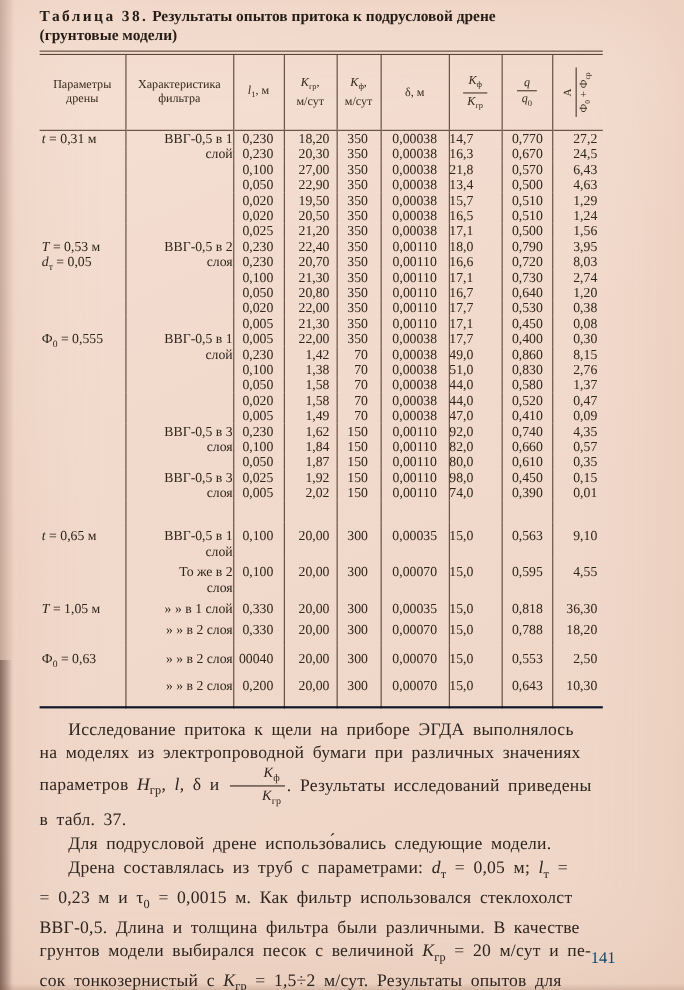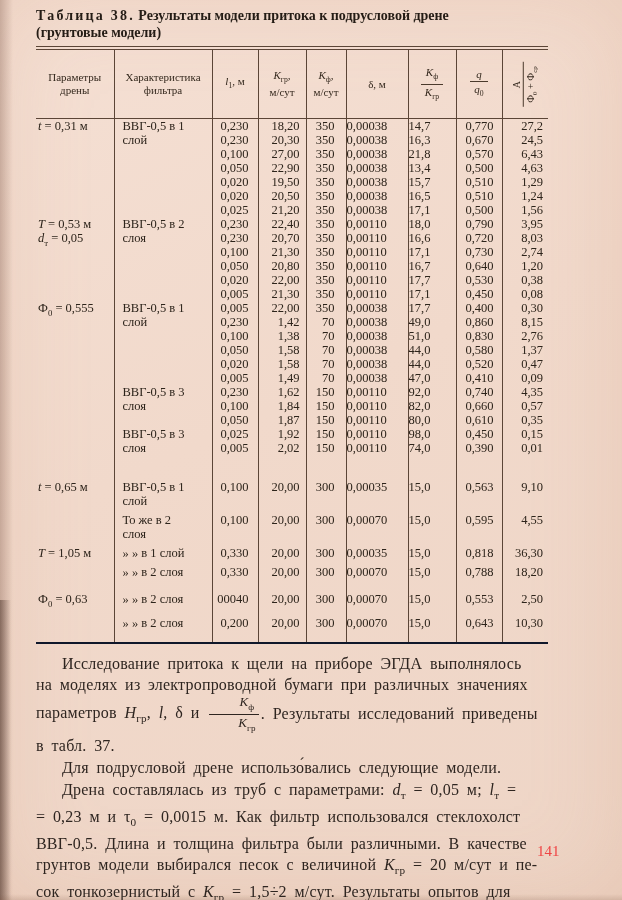--- a/index.html
+++ b/index.html
@@ -26,26 +26,26 @@
 
   
   .toprule{width:512px;height:2px;border-top:1px solid #5b4537;border-bottom:1px solid #5b4537;}
   table{border-collapse:collapse;table-layout:fixed;width:512px;border-bottom:2px solid #0f172a;}
   th,td{border-left:1px solid #5b4537;font-weight:normal;}
   th:first-child,td.param{border-left:none;}
   thead th{height:64px;vertical-align:middle;text-align:center;
     font-size:11px;line-height:13px;padding:2px 1px;border-bottom:1px solid #5b4537;color:#35291e;}
   tbody td{font-size:12.5px;line-height:14px;vertical-align:top;padding:0;color:#2d241b;}
   td.param{width:78px;text-align:left;padding-left:2px;}
-  td.filter{width:98px;text-align:left;padding-left:8px;}
+  td.filter{width:98px;text-align:right;padding-left:8px;}
   td.n{font-variant-numeric:tabular-nums;}
   td.c3{text-align:right;padding-right:9px;}
   td.c4{text-align:right;padding-right:6px;}
   td.c5{text-align:right;padding-right:11px;}
-  td.c6{margin-top:44px;}
+  td.c6{text-align:center;margin-top:44px;}
   td.c7{text-align:left;padding-right:13px;}
   td.c8{text-align:right;padding-right:8px;}
   td.c9{text-align:right;padding-right:5px;}
   tr.s2 td{padding-top:5px;}
   tr.sp td{padding:0;}
 
   .frac{display:inline-block;text-align:center;vertical-align:middle;line-height:12px;}
   .frac .num{display:block;border-bottom:1px solid #4a3a2c;padding:1px 4px 1px;}
   .frac .den{display:block;padding:1px 4px 0;}
   .rotwrap{height:60px;display:flex;align-items:center;justify-content:center;overflow:visible;}
@@ -53,36 +53,36 @@
   .rot .frac{font-size:10px;line-height:11px;}
 
   
   .booktext{margin-top:9px;width:526px;font-size:16px;line-height:21px;
     color:#2e2520;word-spacing:3.5px;letter-spacing:.2px;}
   .booktext p{margin:0 0 1px 0;text-indent:26px;}
   .ifrac{display:inline-block;text-align:center;vertical-align:middle;font-size:13px;line-height:13px;margin:0 2px;}
   .ifrac .num{display:block;border-bottom:1px solid #2e2520;padding:0 3px 1px;}
   .ifrac .den{display:block;padding:1px 3px 0;}
 
-  .pageno{position:absolute;left:537px;top:843px;font-size:15px;color:#ef4444;}
+  .pageno{position:absolute;left:537px;top:863px;font-size:15px;color:#0c4a6e;}
   sub{font-size:70%;}
 </style>
 </head>
 <body>
 
 <div class="page">
   <div class="edge-left"></div>
   <div class="edge-left-b"></div>
   <div class="edge-bottom"></div>
 
   <div class="content">
 
     <div class="caption">
       <span class="cap-label">Таблица 38.</span>
-      <span class="cap-bold">Результаты модели притока к подрусловой дрене</span><br>
+      <span class="cap-bold">Результаты опытов притока к подрусловой дрене</span><br>
       <span class="cap-bold">(грунтовые модели)</span>
     </div>
 
     <div class="toprule"></div>
 
     <table>
       <colgroup>
         <col style="width:78px">
           <col style="width:98px">
           <col style="width:46px">

